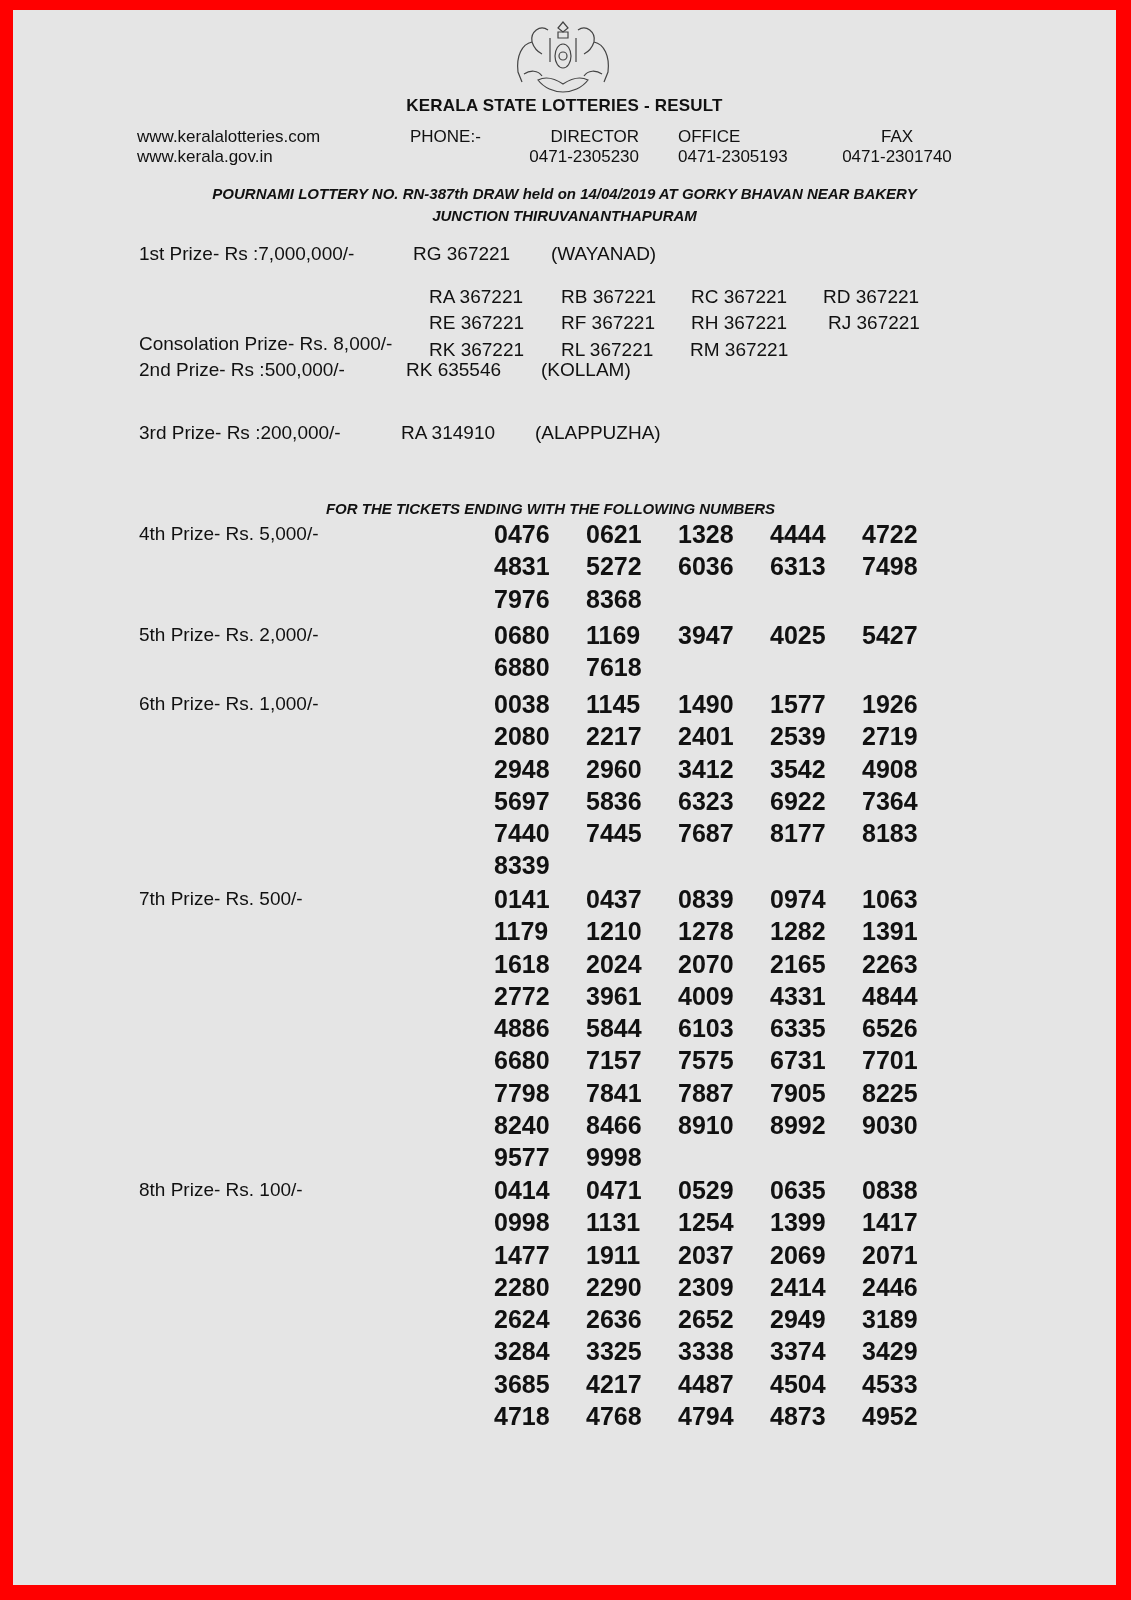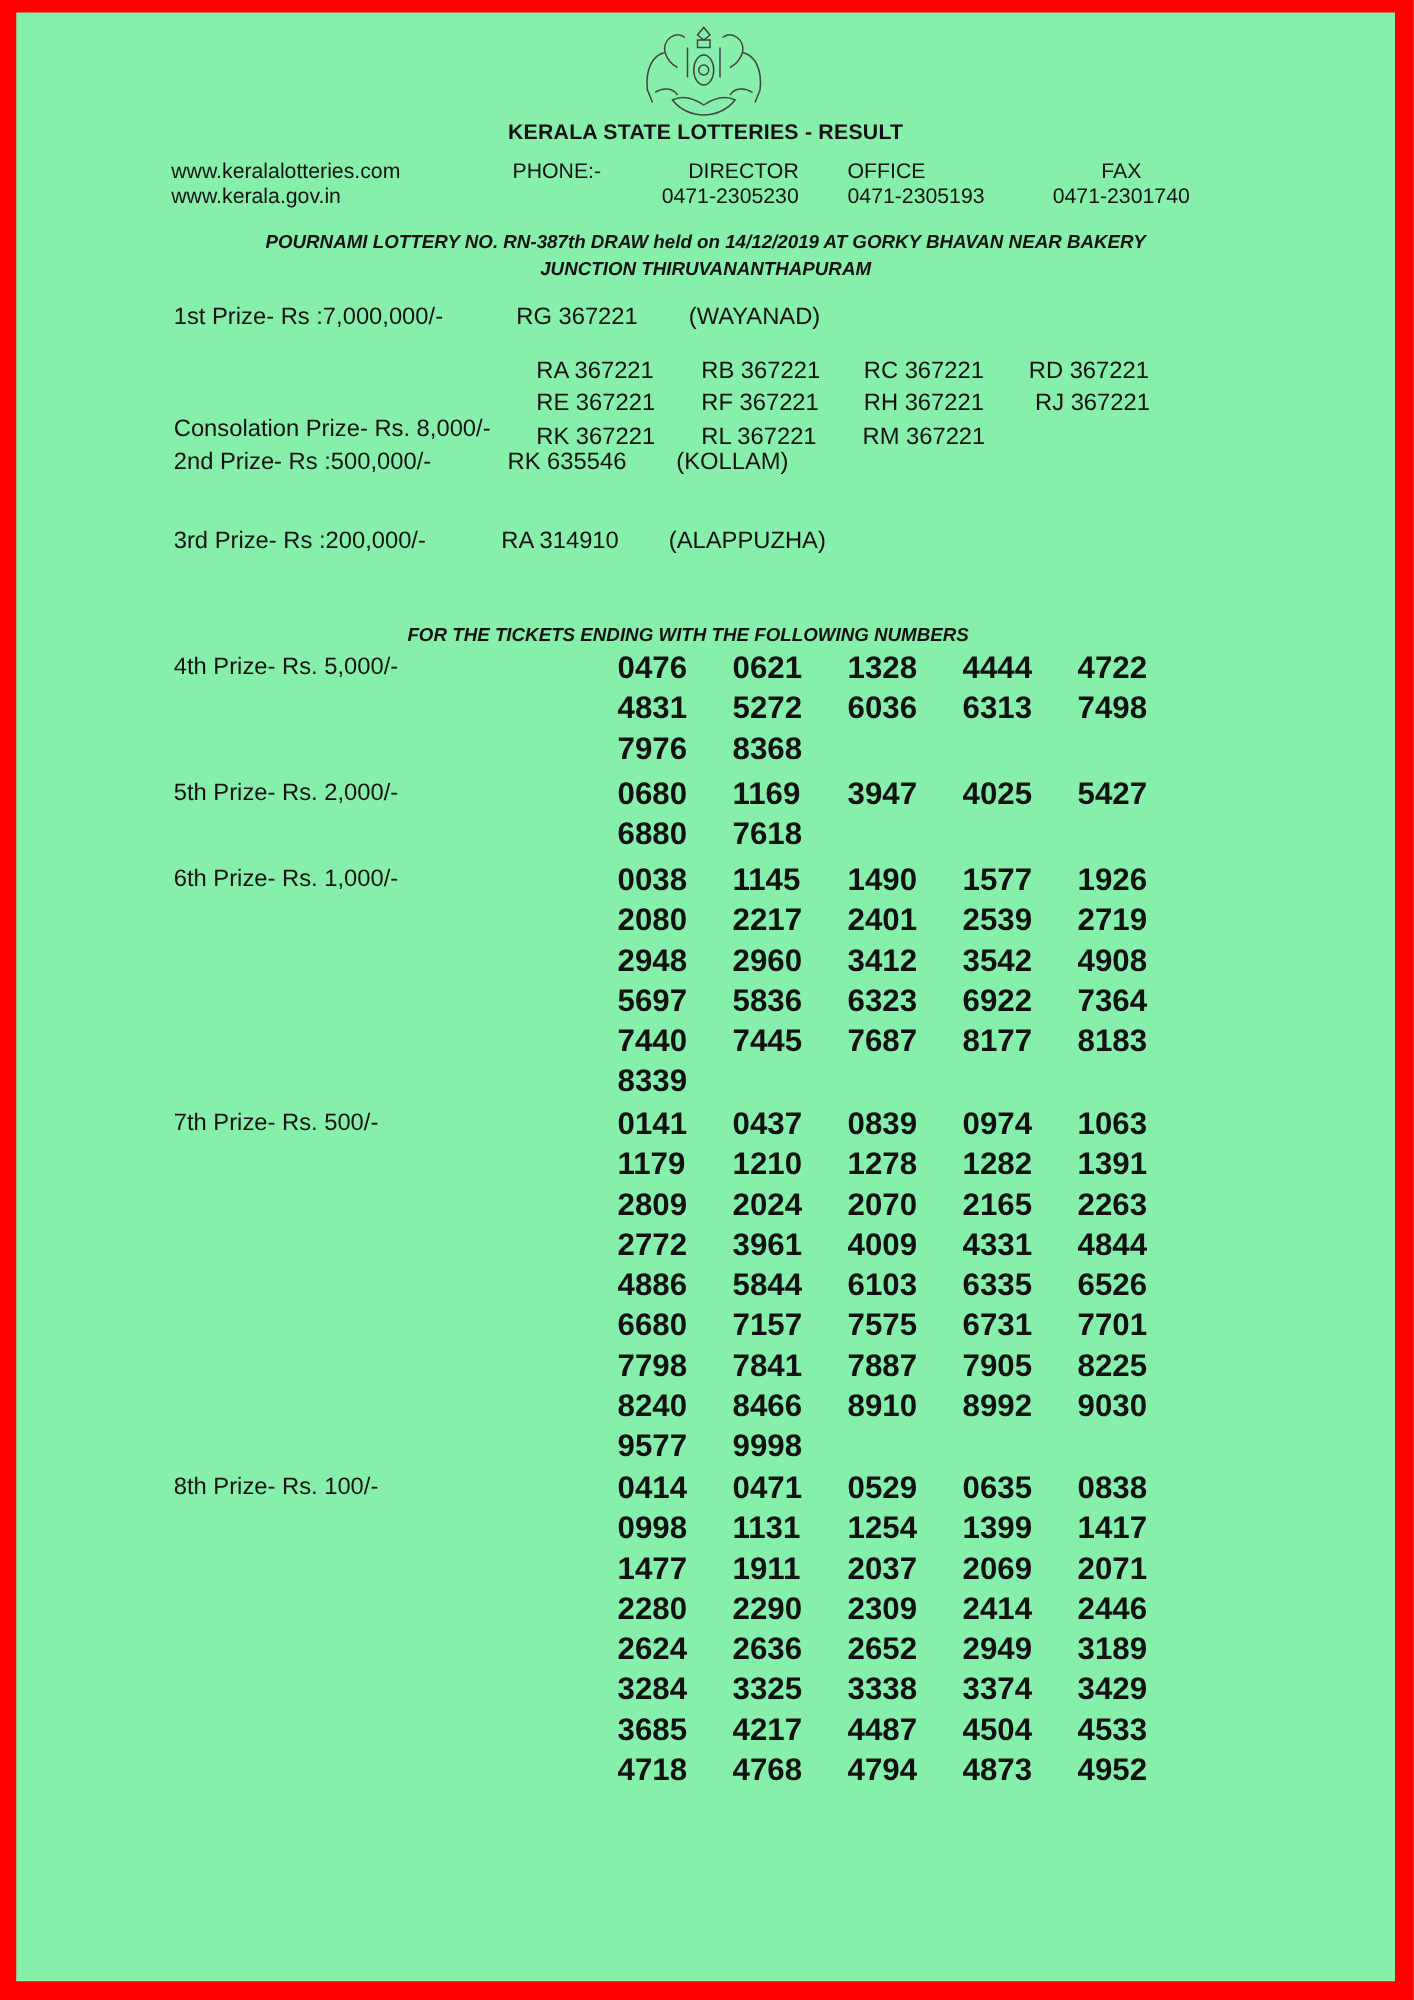--- a/index.html
+++ b/index.html
@@ -4,21 +4,21 @@
 <style>
   html, body { margin: 0; padding: 0; }
   body {
     width: 1131px; height: 1600px; position: relative; overflow: hidden;
     background: #ff0000;
     font-family: "Liberation Sans", sans-serif;
     color: #111;
   }
   .page {
     position: absolute; left: 13px; top: 10px; width: 1103px; height: 1575px;
-    background: #86efac;
+    background: #e5e5e5;
   }
   .emblem { position: absolute; left: 495px; top: 8px; width: 110px; height: 78px; }
   .title {
     position: absolute; left: 0; width: 100%; top: 86px; text-align: center;
     font-weight: bold; font-size: 17px; letter-spacing: 0.2px;
   }
   .contact { position: absolute; font-size: 17px; line-height: 20px; white-space: nowrap; }
   .draw {
     position: absolute; left: 0; width: 100%; top: 173px; text-align: center;
     font-weight: bold; font-style: italic; font-size: 15px; line-height: 22px;
@@ -70,21 +70,21 @@
   <div class="contact" style="left:665px; top:117px; text-align:left; width:120px;">
     <div>OFFICE</div>
     <div>0471-2305193</div>
   </div>
   <div class="contact" style="left:824px; top:117px; text-align:center; width:120px;">
     <div>FAX</div>
     <div>0471-2301740</div>
   </div>
 
   <div class="draw">
-    <div>POURNAMI LOTTERY NO. RN-387th DRAW held on 14/12/2019 AT GORKY BHAVAN NEAR BAKERY</div>
+    <div>POURNAMI LOTTERY NO. RN-387th DRAW held on 14/04/2019 AT GORKY BHAVAN NEAR BAKERY</div>
     <div>JUNCTION THIRUVANANTHAPURAM</div>
   </div>
 
   <div class="line" style="left:126px; top:233px;">1st Prize- Rs :7,000,000/-</div>
   <div class="line" style="left:400px; top:233px;">RG 367221</div>
   <div class="line" style="left:538px; top:233px;">(WAYANAD)</div>
 
   <div class="line" style="left:126px; top:276px;margin-top:47px;">Consolation Prize- Rs. 8,000/-</div>
   <div class="line" style="left:416px; top:276px;">RA 367221</div>
   <div class="line" style="left:548px; top:276px;">RB 367221</div>
@@ -168,21 +168,21 @@
         <span>0141</span>
         <span>0437</span>
         <span>0839</span>
         <span>0974</span>
         <span>1063</span>
         <span>1179</span>
         <span>1210</span>
         <span>1278</span>
         <span>1282</span>
         <span>1391</span>
-        <span>2809</span>
+        <span>1618</span>
         <span>2024</span>
         <span>2070</span>
         <span>2165</span>
         <span>2263</span>
         <span>2772</span>
         <span>3961</span>
         <span>4009</span>
         <span>4331</span>
         <span>4844</span>
         <span>4886</span>

